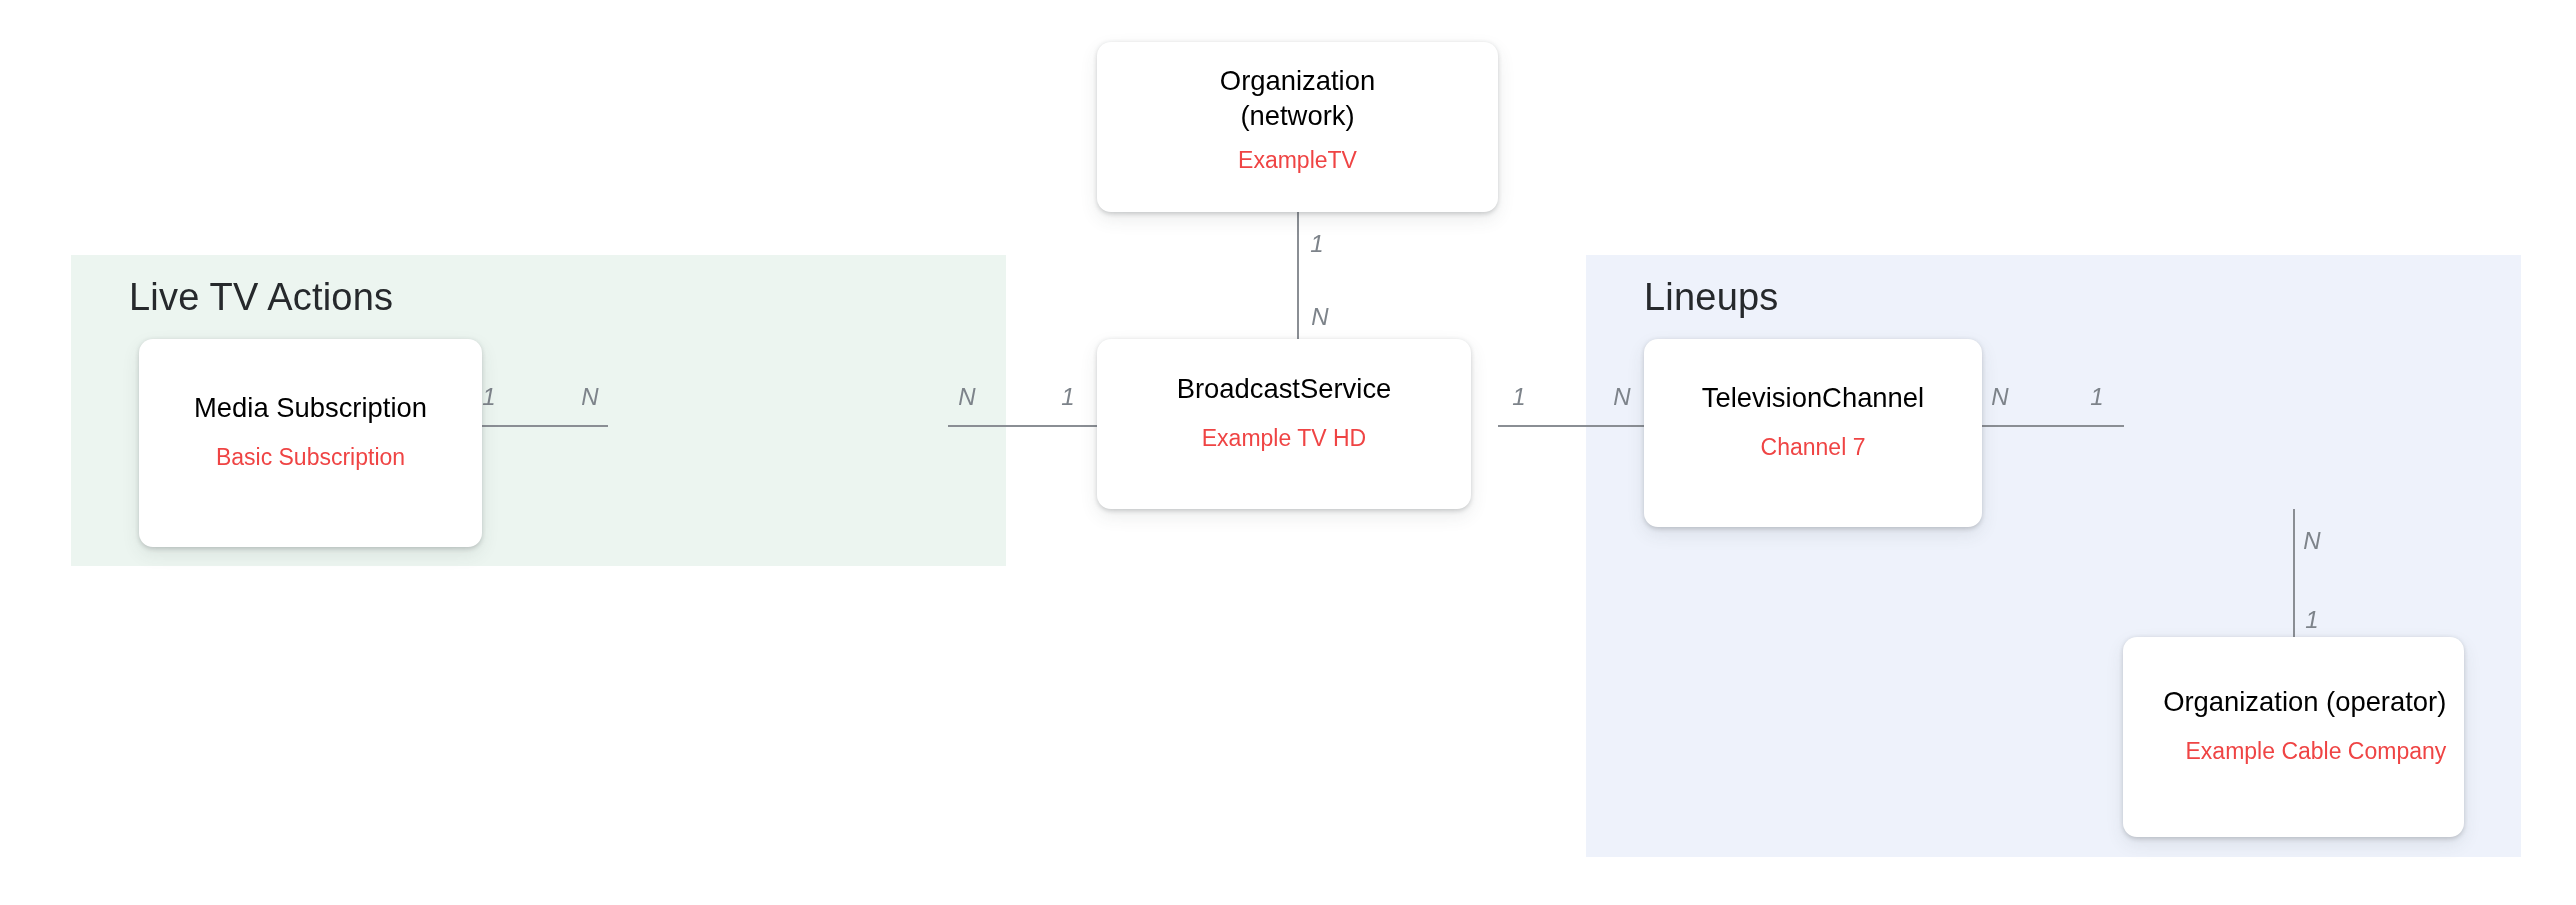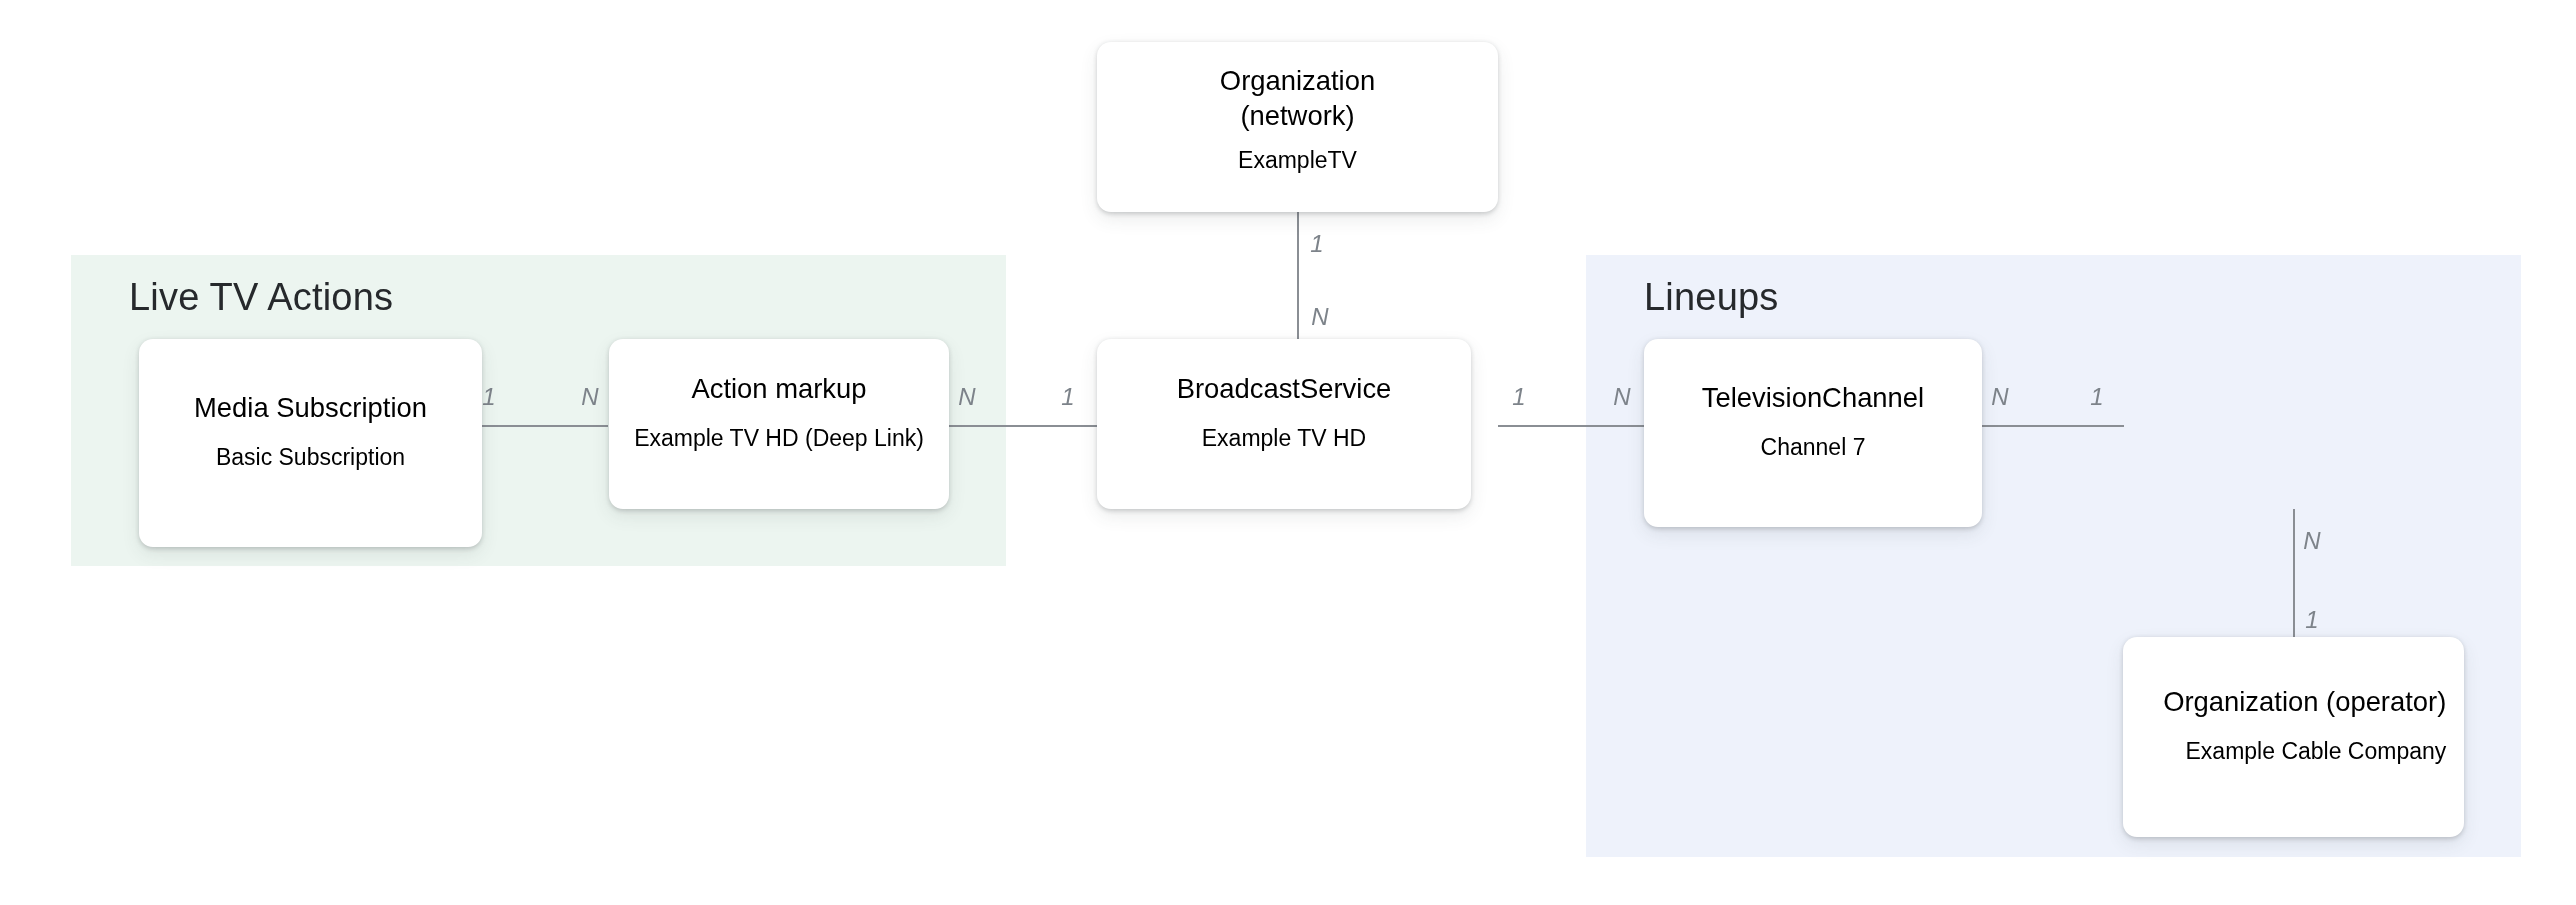--- a/index.html
+++ b/index.html
@@ -31,21 +31,21 @@
     display: flex; flex-direction: column;
     align-items: center; justify-content: center;
     text-align: center;
     padding: 0 17.7px 25px 17.7px;
   }
   .node-title {
     font-size: 27.4px; line-height: 35px; color: #000000;
   }
   .node-subtitle {
     margin-top: 17px;
-    font-size: 23px; line-height: 30px; color: #000000;
+    font-size: 23px; line-height: 30px; color: #ef4444;
   }
   #node-media-subscription     { left: 139px;  top: 339px; width: 343px; height: 208px; }
   #node-action-markup          { left: 609px;  top: 339px; width: 340px; height: 170px; }
   #node-broadcast-service      { left: 1097px; top: 339px; width: 374px; height: 170px; }
   #node-organization-network   { left: 1097px; top: 42px;  width: 401px; height: 170px; padding-bottom: 16px; }
   #node-organization-network .node-title { max-width: 203px; }
   #node-organization-network .node-subtitle { margin-top: 12.4px; }
   #node-television-channel     { left: 1644px; top: 339px; width: 338px; height: 188px; }
   #node-cable-or-satellite     { left: 2123px; top: 339px; width: 341px; height: 170px; padding-bottom: 12.4px; }
   #node-cable-or-satellite .node-subtitle { margin-top: 10.6px; }
@@ -113,24 +113,20 @@
   <span class="card-label" id="lbl-tc-cs-n">N</span>
   <span class="card-label" id="lbl-tc-cs-1">1</span>
   <span class="card-label" id="lbl-cs-oo-n">N</span>
   <span class="card-label" id="lbl-cs-oo-1">1</span>
 
   <div class="node" id="node-media-subscription">
     <div class="node-title">Media Subscription</div>
     <div class="node-subtitle">Basic Subscription</div>
   </div>
 
-  <div class="node" id="node-action-markup">
-    <div class="node-title">Action markup</div>
-    <div class="node-subtitle">Example TV HD (Deep Link)</div>
-  </div>
 
   <div class="node" id="node-broadcast-service">
     <div class="node-title">BroadcastService</div>
     <div class="node-subtitle">Example TV HD</div>
   </div>
 
   <div class="node" id="node-organization-network">
     <div class="node-title">Organization (network)</div>
     <div class="node-subtitle">ExampleTV</div>
   </div>

